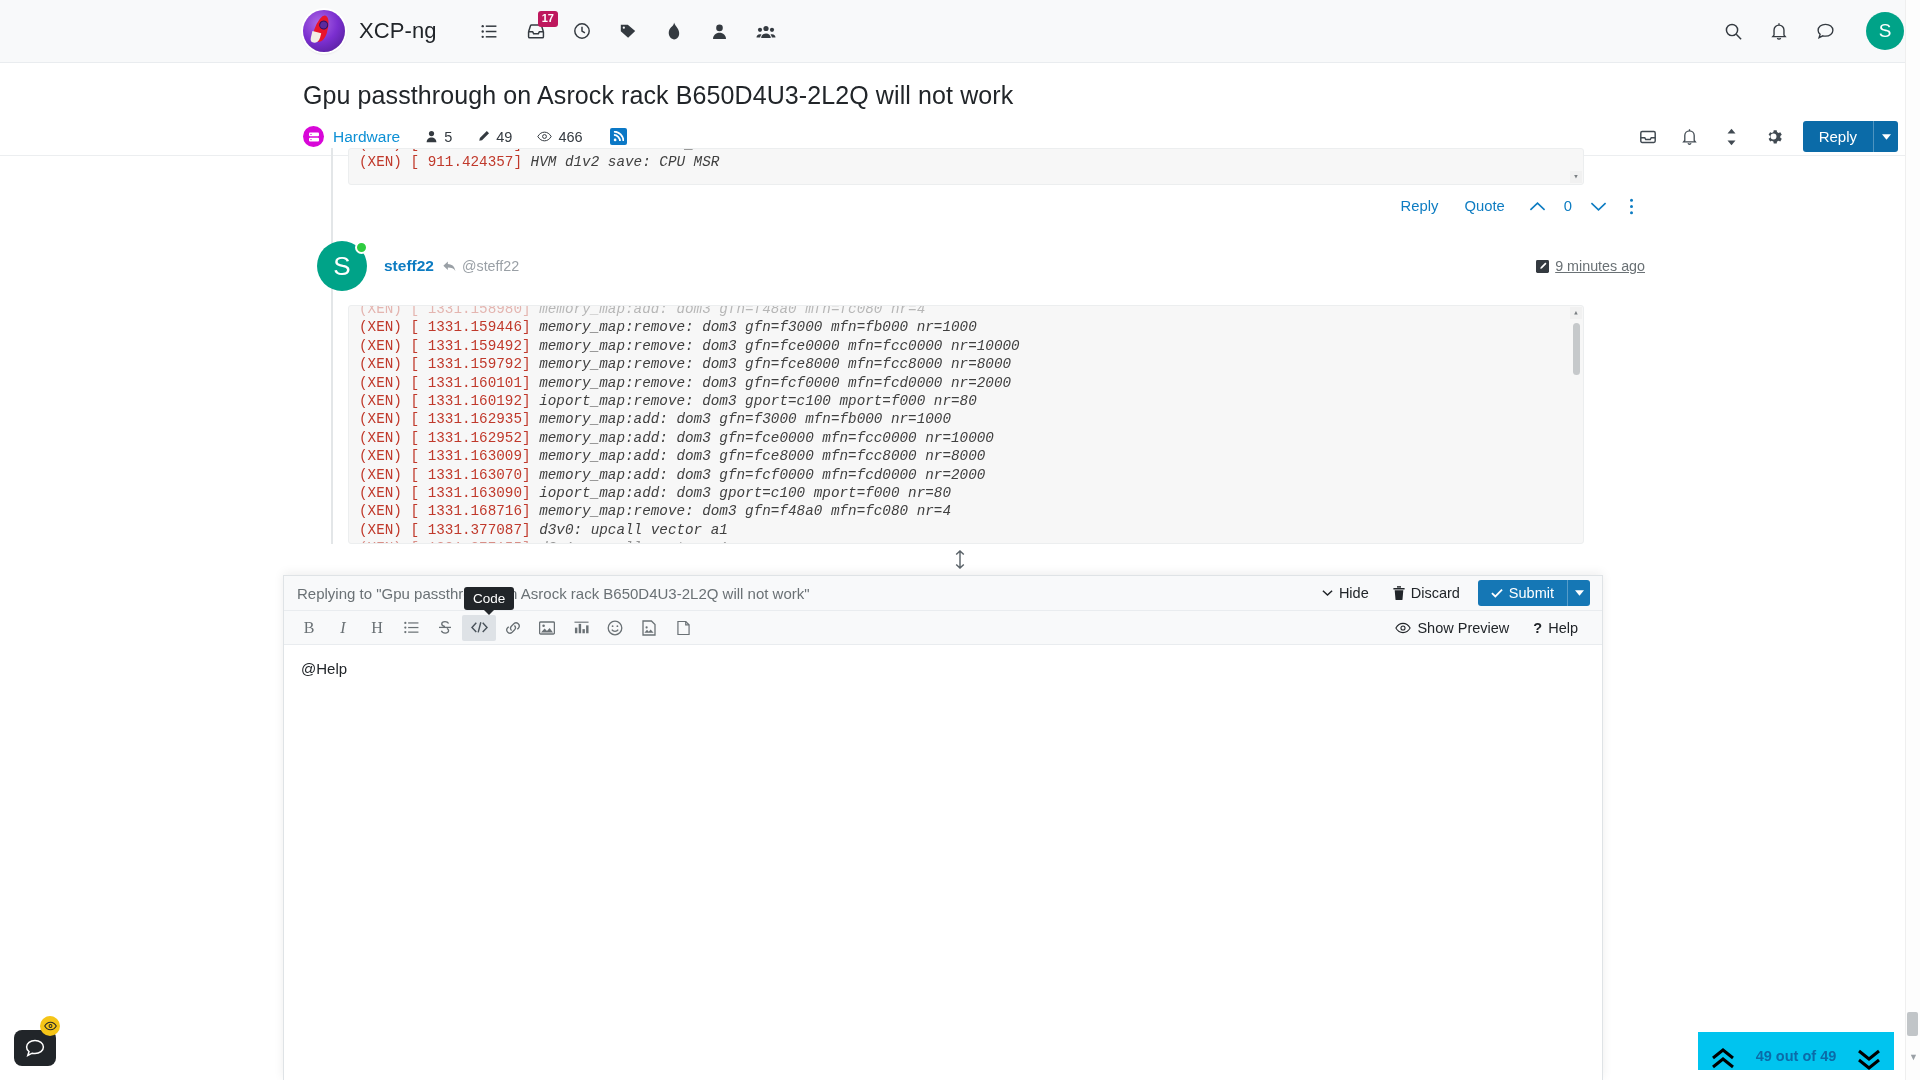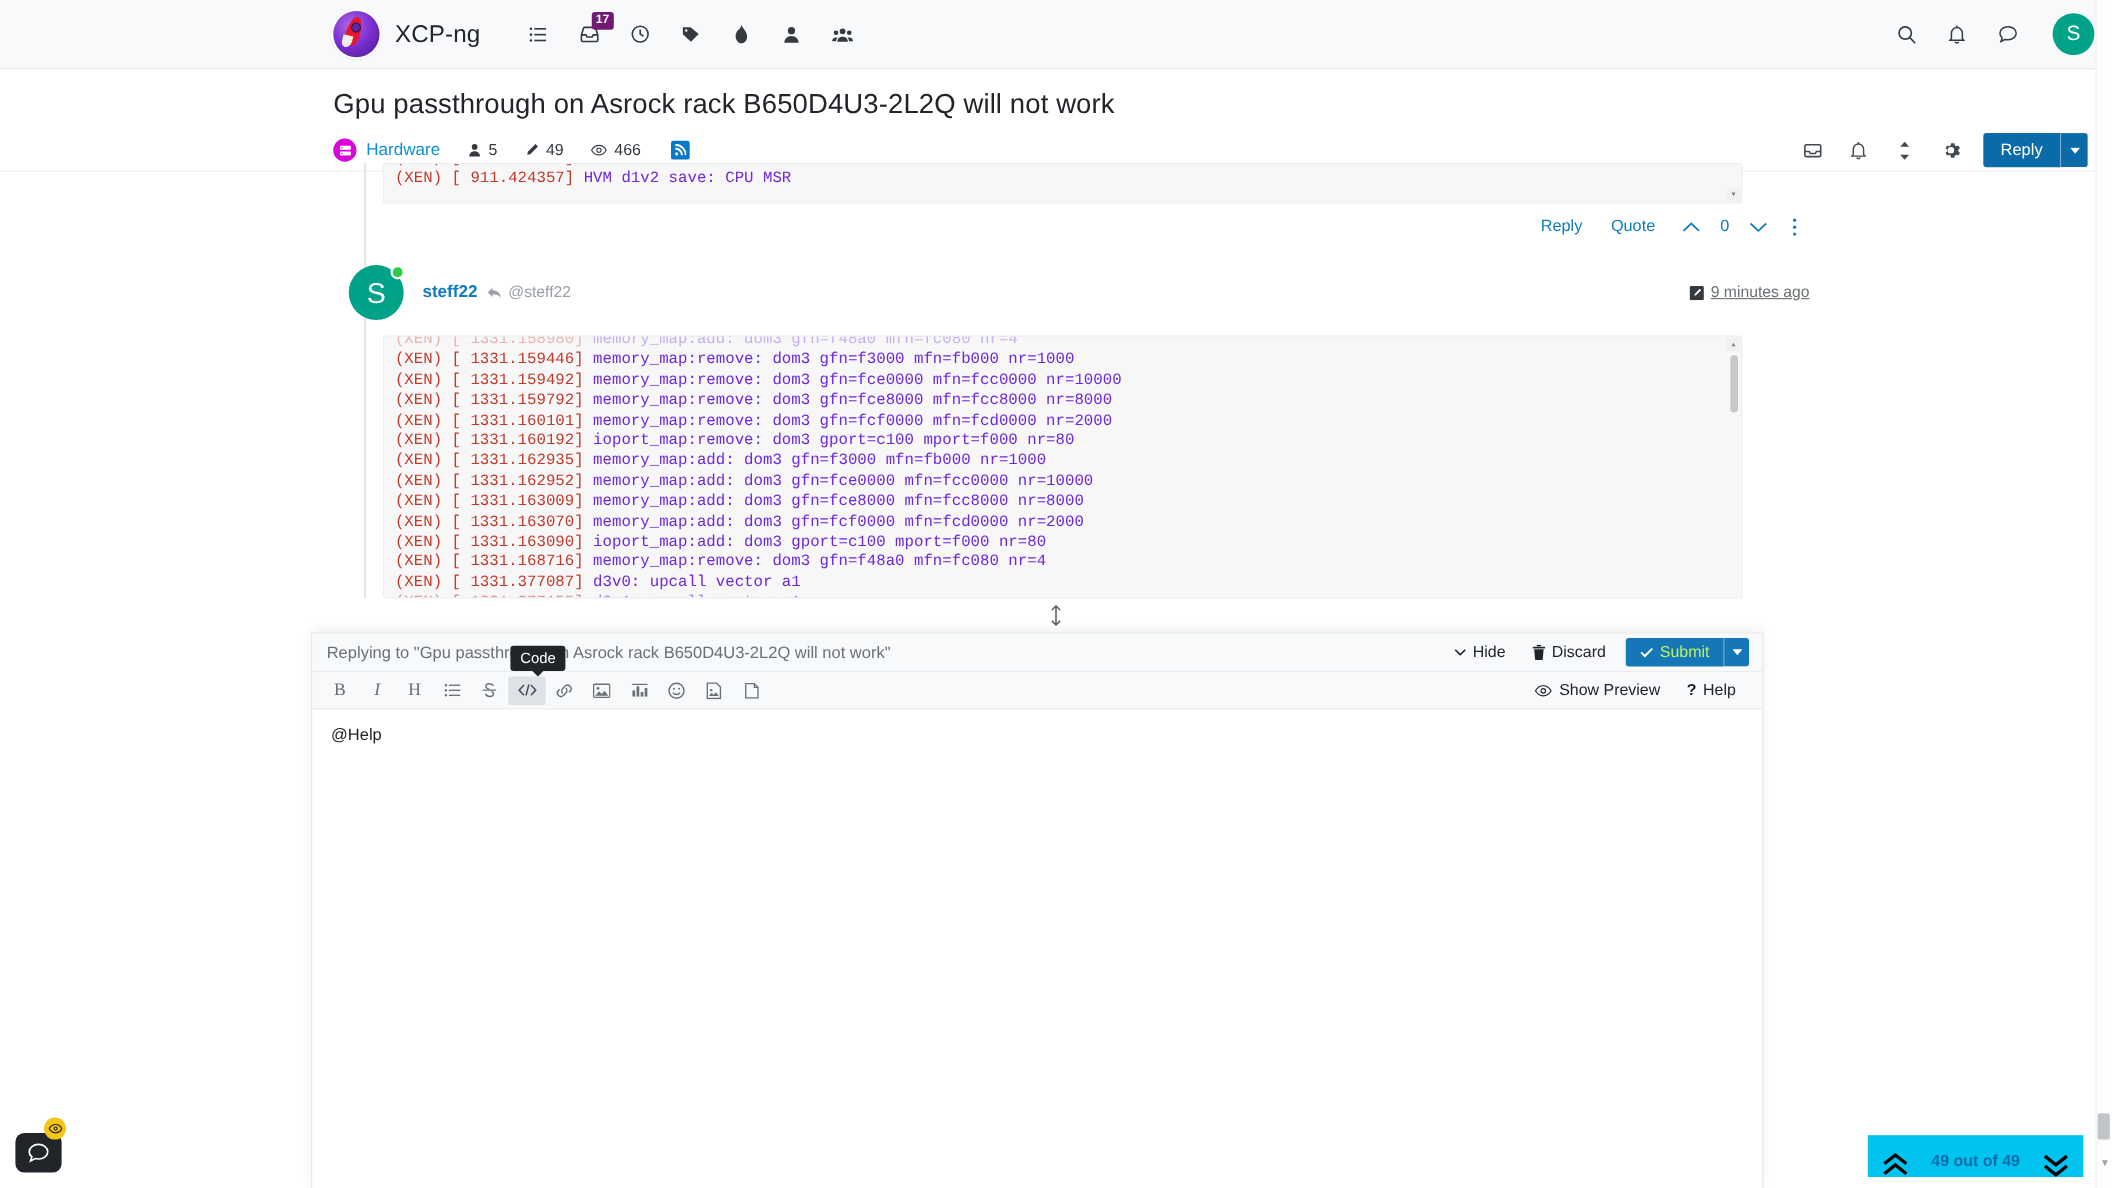--- a/index.html
+++ b/index.html
@@ -49,21 +49,21 @@
   .brand-name {
     margin-left: 14px; font-size: 22px; color: #212529; letter-spacing: .1px;
   }
   .nav-icons { display: flex; align-items: center; margin-left: 30px; gap: 0; }
   .nav-ico {
     width: 46px; height: 44px; display: flex; align-items: center; justify-content: center;
     position: relative; color: #343a40; cursor: pointer;
   }
   .badge {
     position: absolute; top: 2px; left: 25px;
-    background: #701a75; color: #fff; font-size: 11px; line-height: 1;
+    background: #be185d; color: #fff; font-size: 11px; line-height: 1;
     padding: 2px 4px 3px; border-radius: 3px; font-weight: 700;
   }
   .nav-right {
     margin-left: auto; display: flex; align-items: center; padding-right: 16px; gap: 0;
   }
   .avatar-nav {
     width: 38px; height: 38px; border-radius: 50%;
     background: #00a388; color: #fff; font-size: 19px;
     display: flex; align-items: center; justify-content: center;
     margin-left: 18px; cursor: pointer;
@@ -122,21 +122,21 @@
     margin-left: 45px; width: 1236px;
     background: #f7f7f7; border: 1px solid #eceeef; border-radius: 3px;
     font-family: "Liberation Mono", monospace;
     font-size: 14.3px; line-height: 18.4px;
     color: #b02a37; overflow: hidden;
   }
   .codeblock .inner { padding: 4px 10px 6px; }
   .ln { white-space: pre; }
   .ln .xen { color: #c0392b; }
   .ln .ts  { color: #c0392b; }
-  .ln .op  { color: #6d28d9; }
+  .ln .op  { color: #404040; font-style: italic; }
   .code-scroll {
     position: absolute; right: 1px; top: 1px; bottom: 1px; width: 11px;
     background: #f7f7f7;
   }
   .code-scroll .thumb {
     position: absolute; left: 2px; width: 7px; background: #c6c9cb; border-radius: 4px;
   }
   .code-arrow {
     position: absolute; right: 0; width: 12px; height: 12px;
     display: flex; align-items: center; justify-content: center;
@@ -201,21 +201,21 @@
   .comp-title { color: #6a7175; font-size: 15px; }
   .comp-head-right { margin-left: auto; display: flex; align-items: center; gap: 0; }
   .ch-btn {
     display: flex; align-items: center; gap: 6px;
     font-size: 14.5px; color: #212529; padding: 0 12px; cursor: pointer;
   }
   .btn-submit {
     display: flex; align-items: stretch; margin-left: 6px; cursor: pointer;
   }
   .btn-submit .main {
-    background: #1577b5; color: #bef264; font-size: 14.5px;
+    background: #1577b5; color: #ffffff; font-size: 14.5px;
     padding: 5px 13px; border-radius: 3px 0 0 3px; display: flex; align-items: center; gap: 6px;
   }
   .btn-submit .caret {
     background: #1577b5; color: #fff; width: 23px; border-radius: 0 3px 3px 0;
     display: flex; align-items: center; justify-content: center;
     border-left: 1px solid rgba(255,255,255,.28);
   }
   .toolbar {
     height: 34px; display: flex; align-items: center;
     padding-left: 8px; background: #f8f9fa;

